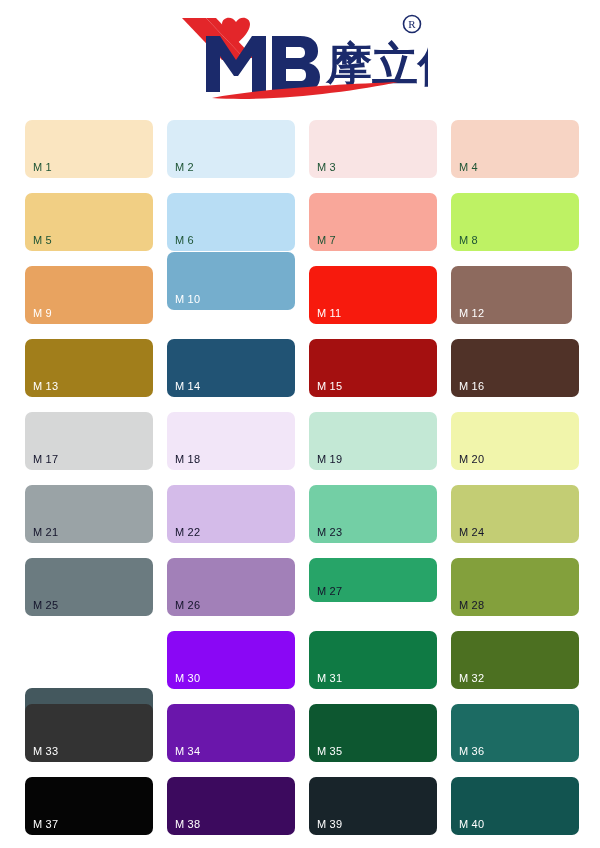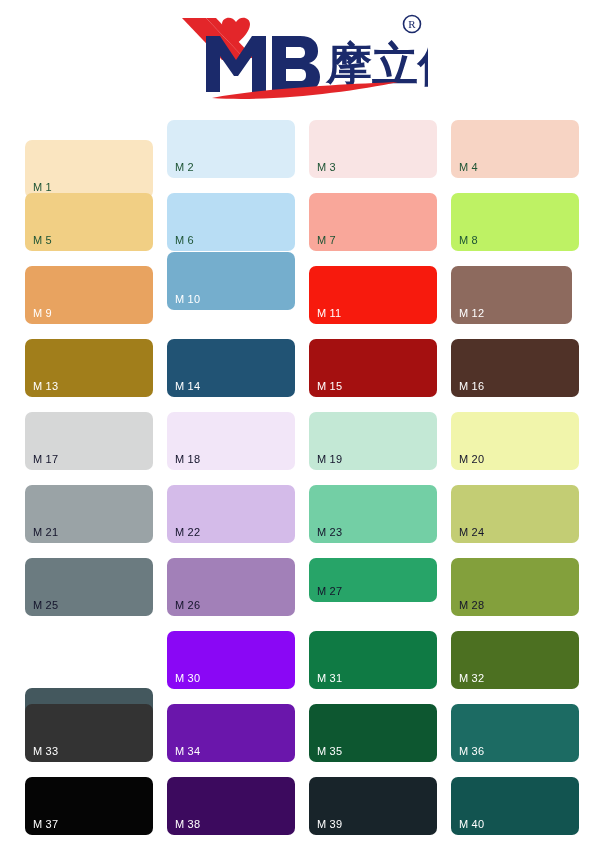--- a/index.html
+++ b/index.html
@@ -98,21 +98,21 @@
           <circle cx="236" cy="14" r="8.5" fill="none" stroke="#1b2a6b" stroke-width="1.6"></circle>
           <text x="236" y="18" text-anchor="middle" font-family="'Liberation Serif', serif" font-size="11" fill="#1b2a6b">R</text>
         </g>
 
         <path d="M36 88 C90 78, 170 74, 222 72 C176 82, 96 92, 36 88 Z" fill="#e3262a"></path>
       </svg>
     </div>
   </div>
 
   <div id="grid">
-      <div class="swatch" style="left: 0px; top: 0px; width: 128px; height: 58px; border-radius: 7px; background: rgb(250, 229, 192); margin-top: 20px;">
+      <div class="swatch" style="left: 0px; top: 0px; width: 128px; height: 58px; border-radius: 7px; background: rgb(250, 229, 192);">
         <span class="swatch-label" style="color: rgb(29, 84, 52);">M 1</span>
       </div>
       <div class="swatch" style="left: 142px; top: 0px; width: 128px; height: 58px; border-radius: 7px; background: rgb(217, 236, 248);">
         <span class="swatch-label" style="color: rgb(29, 84, 52);">M 2</span>
       </div>
       <div class="swatch" style="left: 284px; top: 0px; width: 128px; height: 58px; border-radius: 7px; background: rgb(249, 228, 228);">
         <span class="swatch-label" style="color: rgb(29, 84, 52);">M 3</span>
       </div>
       <div class="swatch" style="left: 426px; top: 0px; width: 128px; height: 58px; border-radius: 7px; background: rgb(247, 212, 196);">
         <span class="swatch-label" style="color: rgb(29, 84, 52);">M 4</span>

